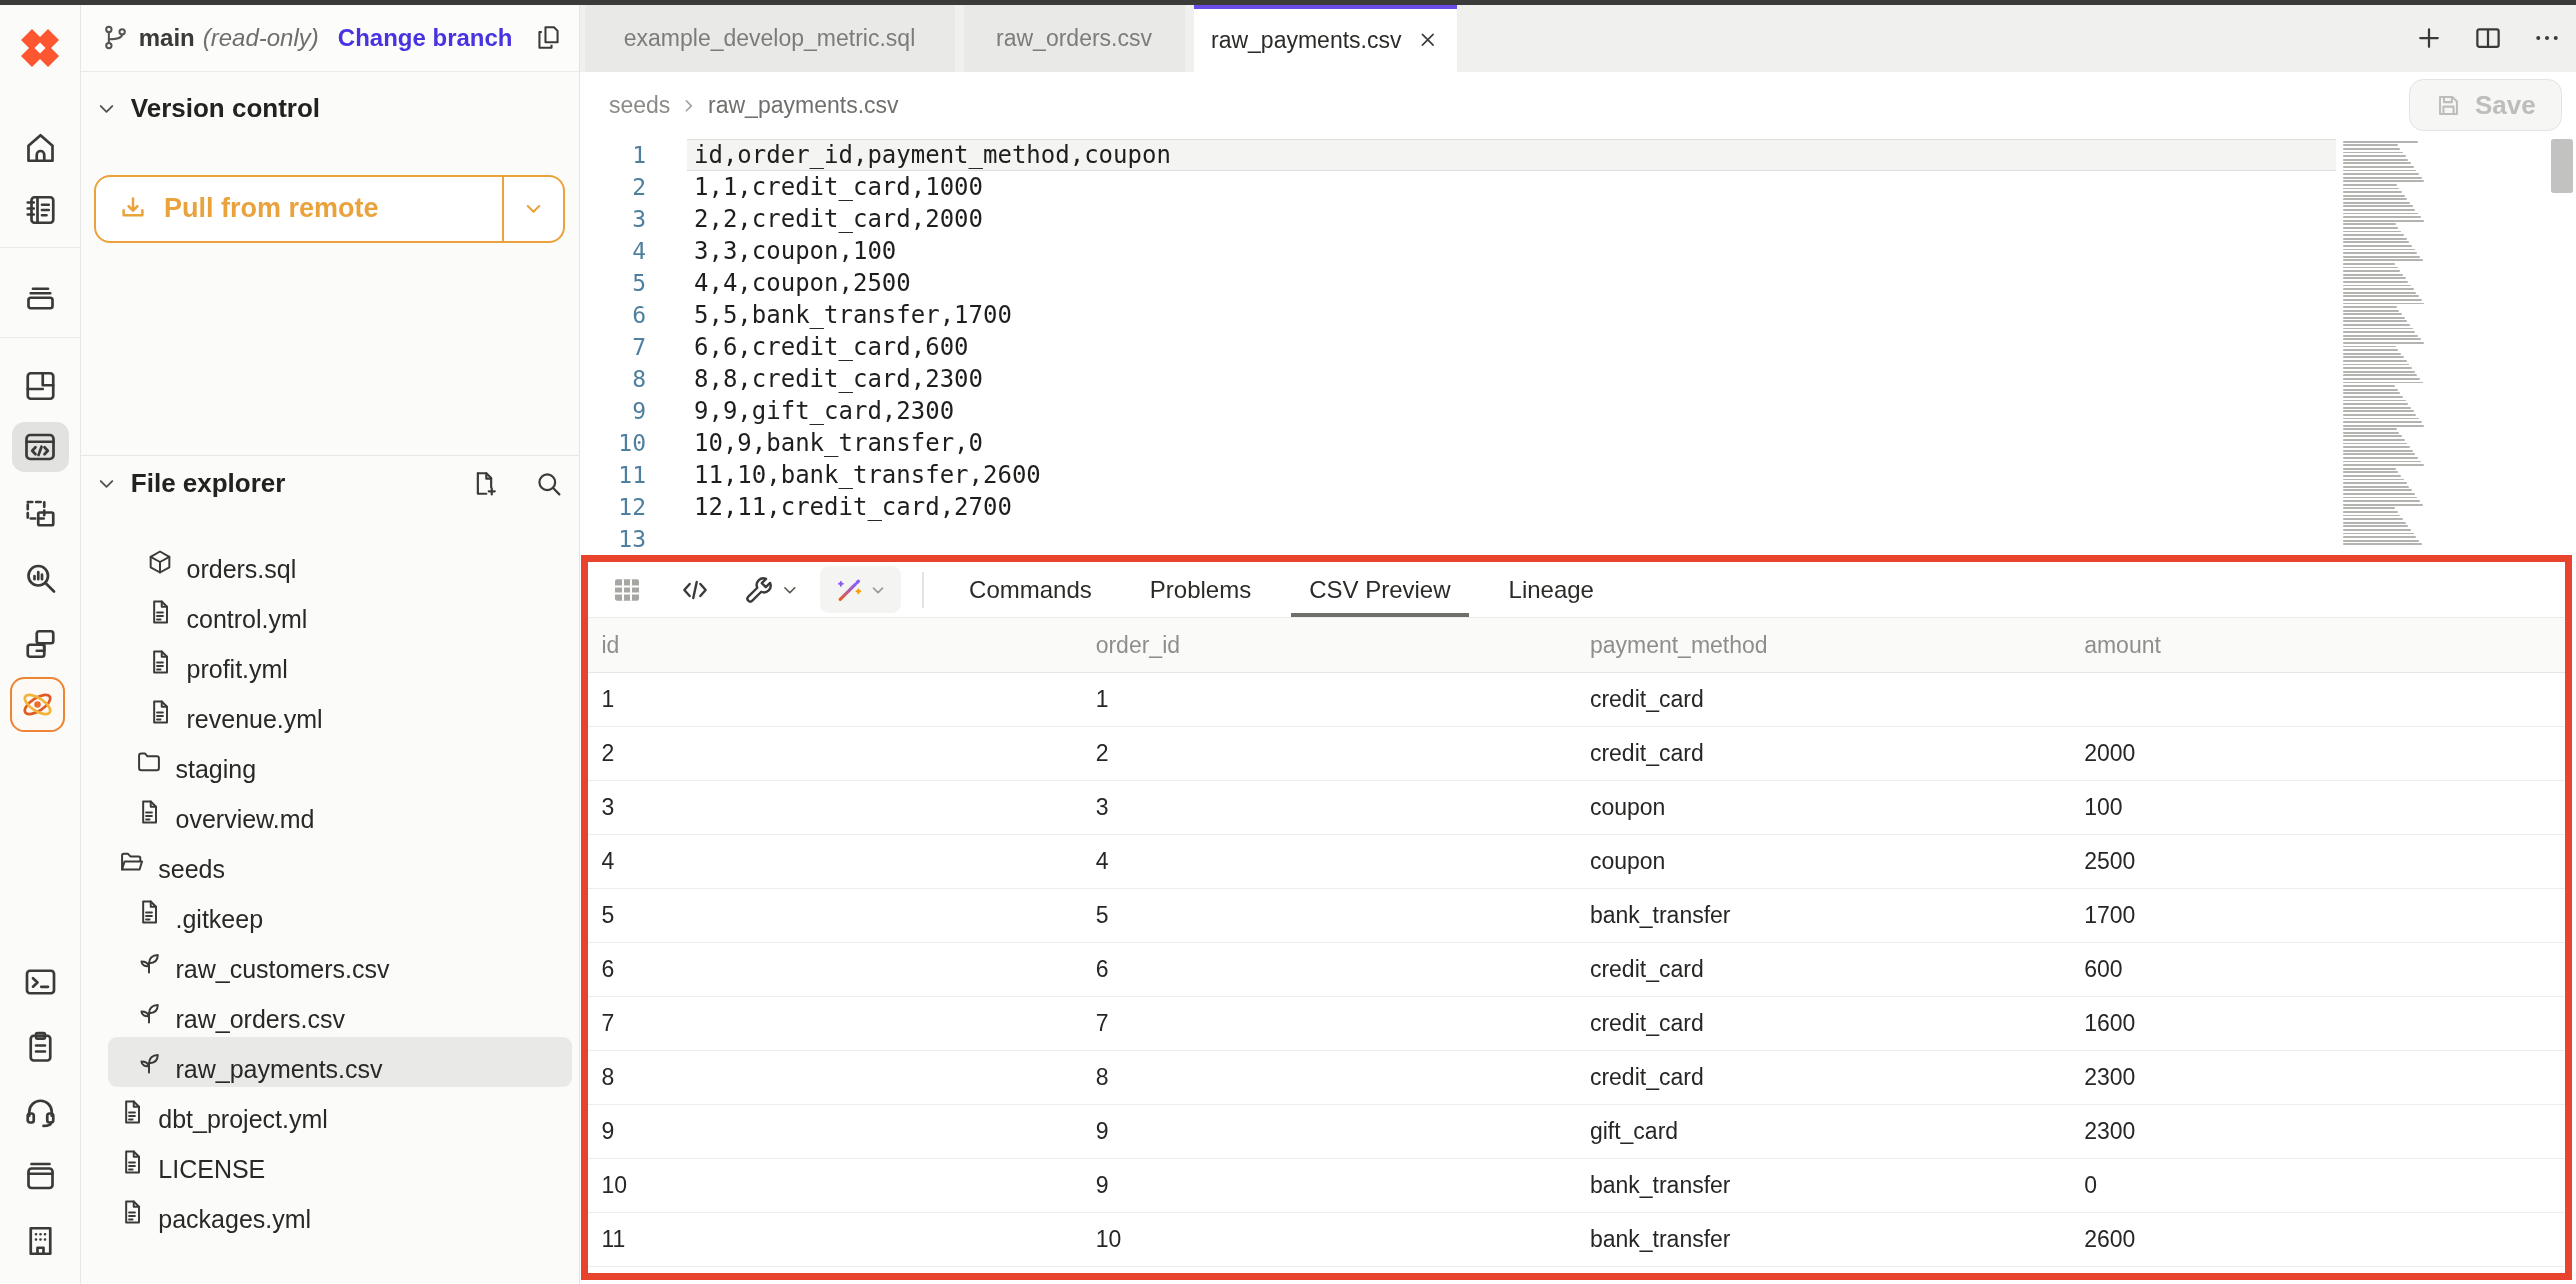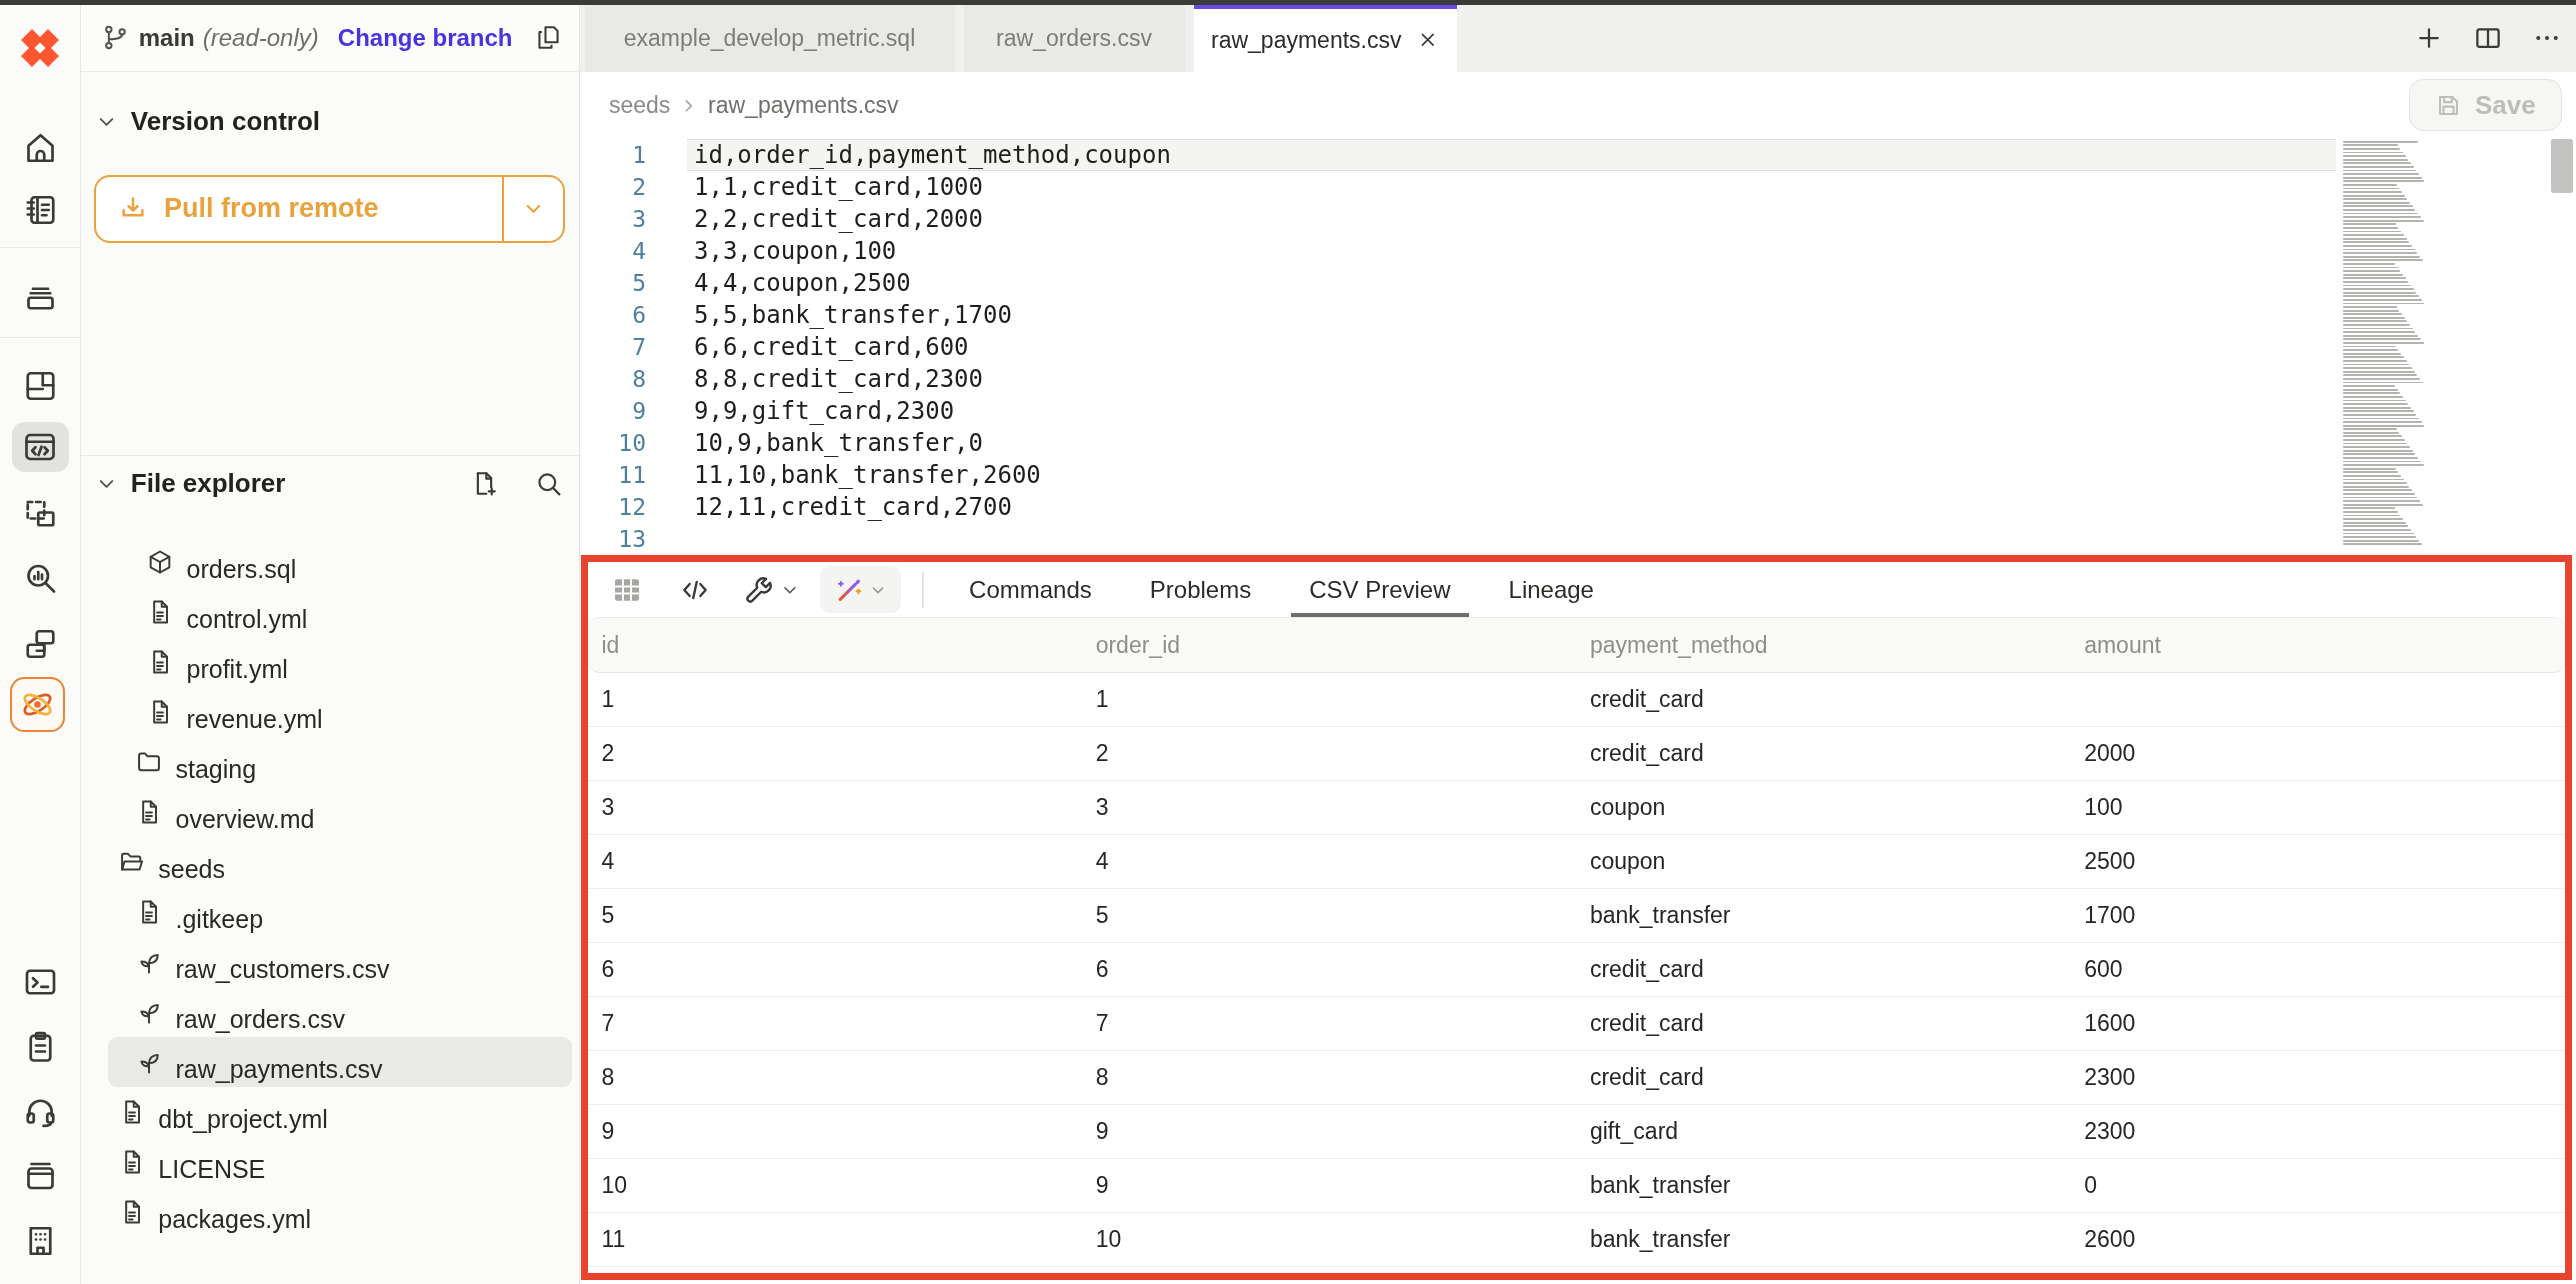--- a/index.html
+++ b/index.html
@@ -29,21 +29,21 @@
   .branchrow .gicon svg{width:29px;height:29px;}
   .bname{margin-left:9px;font-size:24px;font-weight:600;color:#3A3A38;}
   .bstate{margin-left:8px;font-size:24px;font-style:italic;color:#6E6E6B;}
   .changebr{margin-left:auto;font-size:24px;font-weight:600;color:#4733E0;cursor:pointer;}
   .cpicon{margin-left:21.5px;margin-right:16px;}
   .cpicon svg{width:29px;height:29px;}
 
   .sechead{position:absolute;left:14.3px;display:flex;align-items:center;gap:12.5px;}
   .sechead .chev svg{width:23px;height:23px;}
   .sechead .st{font-size:26px;font-weight:700;color:#222220;}
-  .vchead{top:101px;}
+  .vchead{top:88px;}
   .fehead{top:463px;left:14.3px;right:16px;}
   .fehead .sp{flex:1;}
   .feact svg{width:29px;height:29px;}
   .feact{margin-left:23px;}
 
   .pullbtn{position:absolute;left:13.4px;top:170px;width:471px;height:68px;border:2.2px solid #E9A23C;border-radius:16px;background:#fff;box-sizing:border-box;display:flex;align-items:center;cursor:pointer;}
   .pullbtn .dlic{margin-left:21.5px;}
   .pullbtn .dlic svg{width:30px;height:30px;}
   .pullbtn .plabel{margin-left:16px;font-size:27px;font-weight:600;color:#E9A23C;}
   .pullcaret{position:absolute;right:0;top:0;width:61px;height:100%;border-left:2.2px solid #E9A23C;display:flex;align-items:center;justify-content:center;box-sizing:border-box;}
@@ -106,21 +106,21 @@
   .smallchev svg{width:19.7px;height:19.7px;}
   .wandbox{margin-left:19.7px;width:81px;height:47px;background:#F4F4F3;border-radius:9px;display:flex;align-items:center;justify-content:center;gap:5.4px;}
   .wandbox svg.wand{width:30px;height:30px;}
   .wandbox svg.wchev{width:18px;height:18px;}
   .btooldiv{margin-left:21.5px;width:1.8px;height:36px;background:#E3E3E1;}
   #btabs{display:flex;margin-left:16px;height:55px;}
   .btab{padding:0 29px;font-size:24px;color:#2B2B28;display:flex;align-items:center;position:relative;cursor:pointer;}
   .btab.active{font-weight:500;}
   .btab.active::after{content:"";position:absolute;left:10.7px;right:10.7px;bottom:0;height:4.5px;background:#6E6E6B;}
 
-  .csvhead{position:absolute;top:55px;left:0;right:0;height:56px;background:#FAFAF8;border-top:0.9px solid #ECECEA;border-bottom:0.9px solid #E6E6E4;display:grid;grid-template-columns:repeat(4,1fr);align-items:center;color:#8E8E8B;font-size:23px;box-sizing:border-box;border-radius:12px;}
+  .csvhead{position:absolute;top:55px;left:0;right:0;height:56px;background:#FAFAF8;border-top:0.9px solid #ECECEA;border-bottom:0.9px solid #E6E6E4;display:grid;grid-template-columns:repeat(4,1fr);align-items:center;color:#8E8E8B;font-size:23px;box-sizing:border-box;}
   .hcell{padding-left:13.4px;}
   #csvbody{position:absolute;top:111px;left:0;right:0;bottom:0;}
   .crow{height:54px;display:grid;grid-template-columns:repeat(4,1fr);align-items:center;border-bottom:0.9px solid #EDEDEB;font-size:23px;color:#262624;box-sizing:border-box;}
   .ccell{padding-left:13.4px;}
 </style>
 </head>
 <body>
 
 <div id="app">
   <div class="topline"></div>

